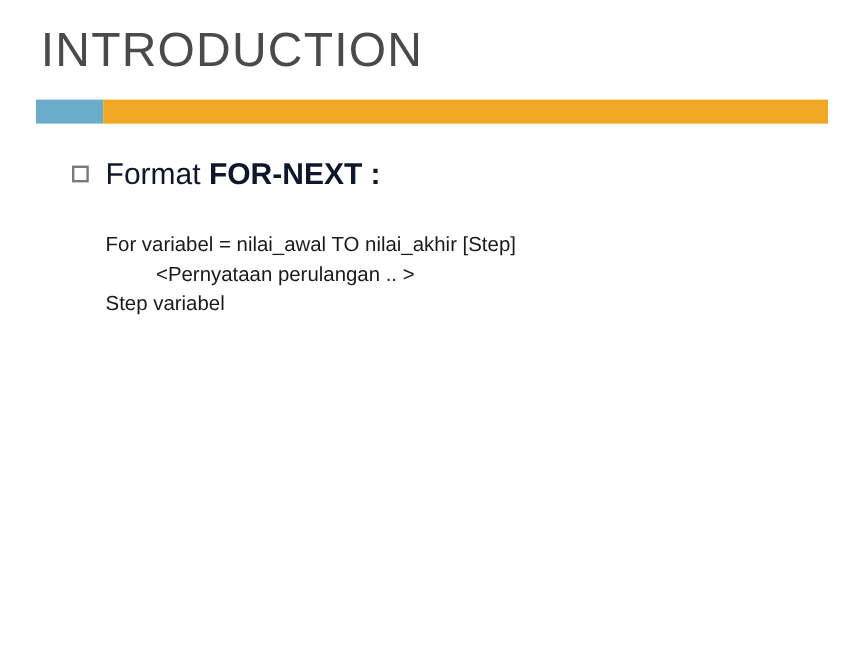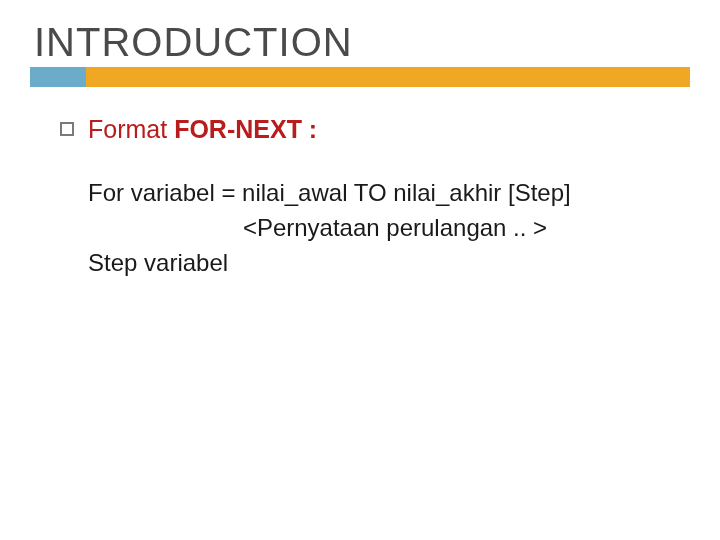--- a/index.html
+++ b/index.html
@@ -15,21 +15,21 @@
       position: relative;
     }
     .slide {
       padding: 20px 30px 30px 30px;
     }
     .title {
       font-size: 40px;
       font-weight: 400;
       color: #4a4a4a;
       letter-spacing: 1px;
-      margin-bottom: 2px;
+      margin-bottom: 18px;
       margin-left: 4px;
     }
     .accent-bar {
       width: 100%;
       height: 20px;
       display: flex;
       margin-bottom: 28px;
     }
     .accent-blue {
       width: 56px;
@@ -53,37 +53,36 @@
     .bullet-icon {
       width: 14px;
       height: 14px;
       border: 2px solid #7a7a7a;
       margin-right: 14px;
       margin-top: 7px;
       flex-shrink: 0;
     }
     .bullet-text {
       font-size: 25px;
-      color: #b91c1c;
+      color: #0f172a;
     }
     .bullet-text-bold {
       font-weight: 700;
     }
     .code-block {
       padding-left: 28px;
-      font-size: 24px;
+      font-size: 17px;
       color: #1a1a1a;
       line-height: 1.45;
     }
     .code-line {
       white-space: pre;
     }
     .code-indent {
       padding-left: 42px;
-      text-align: center;
     }
   </style>
 </head>
 <body>
 
 <div class="slide">
   <h1 class="title">INTRODUCTION</h1>
 
   <div class="accent-bar">
     <div class="accent-blue"></div>

